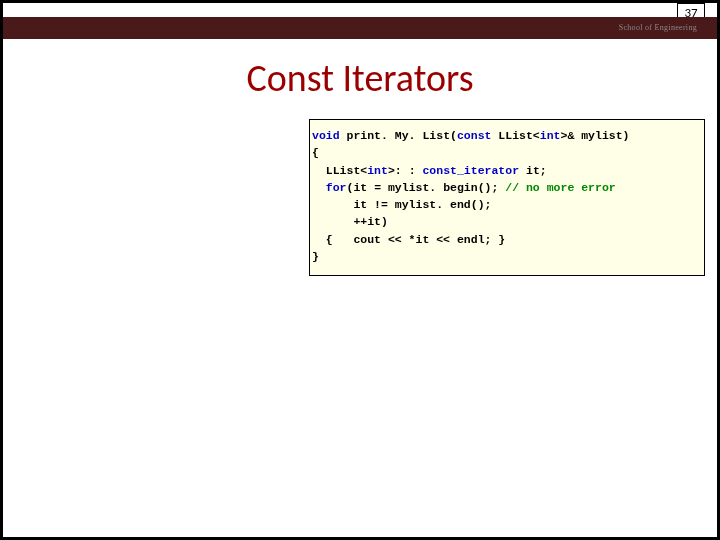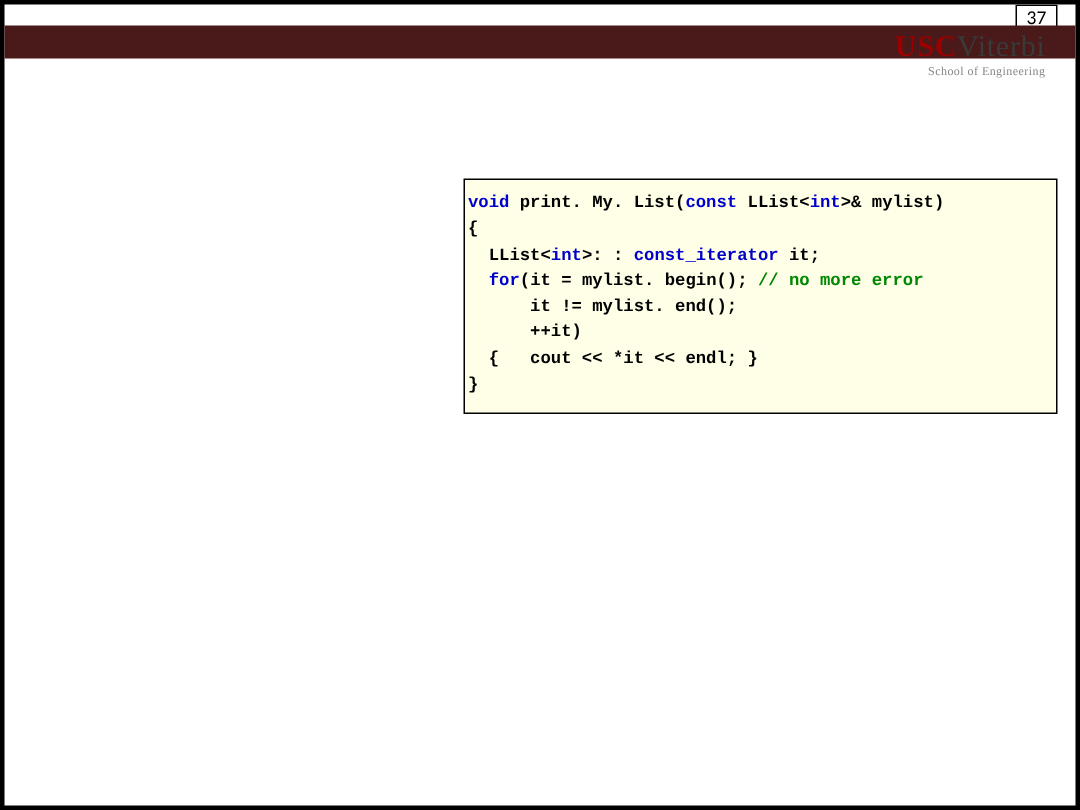--- a/index.html
+++ b/index.html
@@ -100,24 +100,24 @@
 
 <div class="slide">
 
   <div class="page-number-box">
     <span>37</span>
   </div>
 
   <div class="header-bar"></div>
 
   <div class="logo">
-    <div class="logo-main"><span class="logo-usc">USC</span><span class="logo-viterbi">Viterbi</span></div>
     <div class="logo-sub">School of Engineering</div>
   </div>
 
+  <div class="title">Const Iterators</div>
 
 
   <div class="code-box"><span class="kw">void</span><span> print. My. List(</span><span class="kw">const</span><span> LList&lt;</span><span class="kw">int</span><span>&gt;&amp; mylist)</span>
 <span>{</span>
 <span>  LList&lt;</span><span class="kw">int</span><span>&gt;: : </span><span class="kw">const_iterator</span><span> it;</span>
 <span>  </span><span class="kw">for</span><span>(it = mylist. begin(); </span><span class="cm">// no more error</span>
 <span>      it != mylist. end();</span>
 <span>      ++it)</span>
 <span>  {   cout &lt;&lt; *it &lt;&lt; endl; }</span>
 <span>}</span></div>

